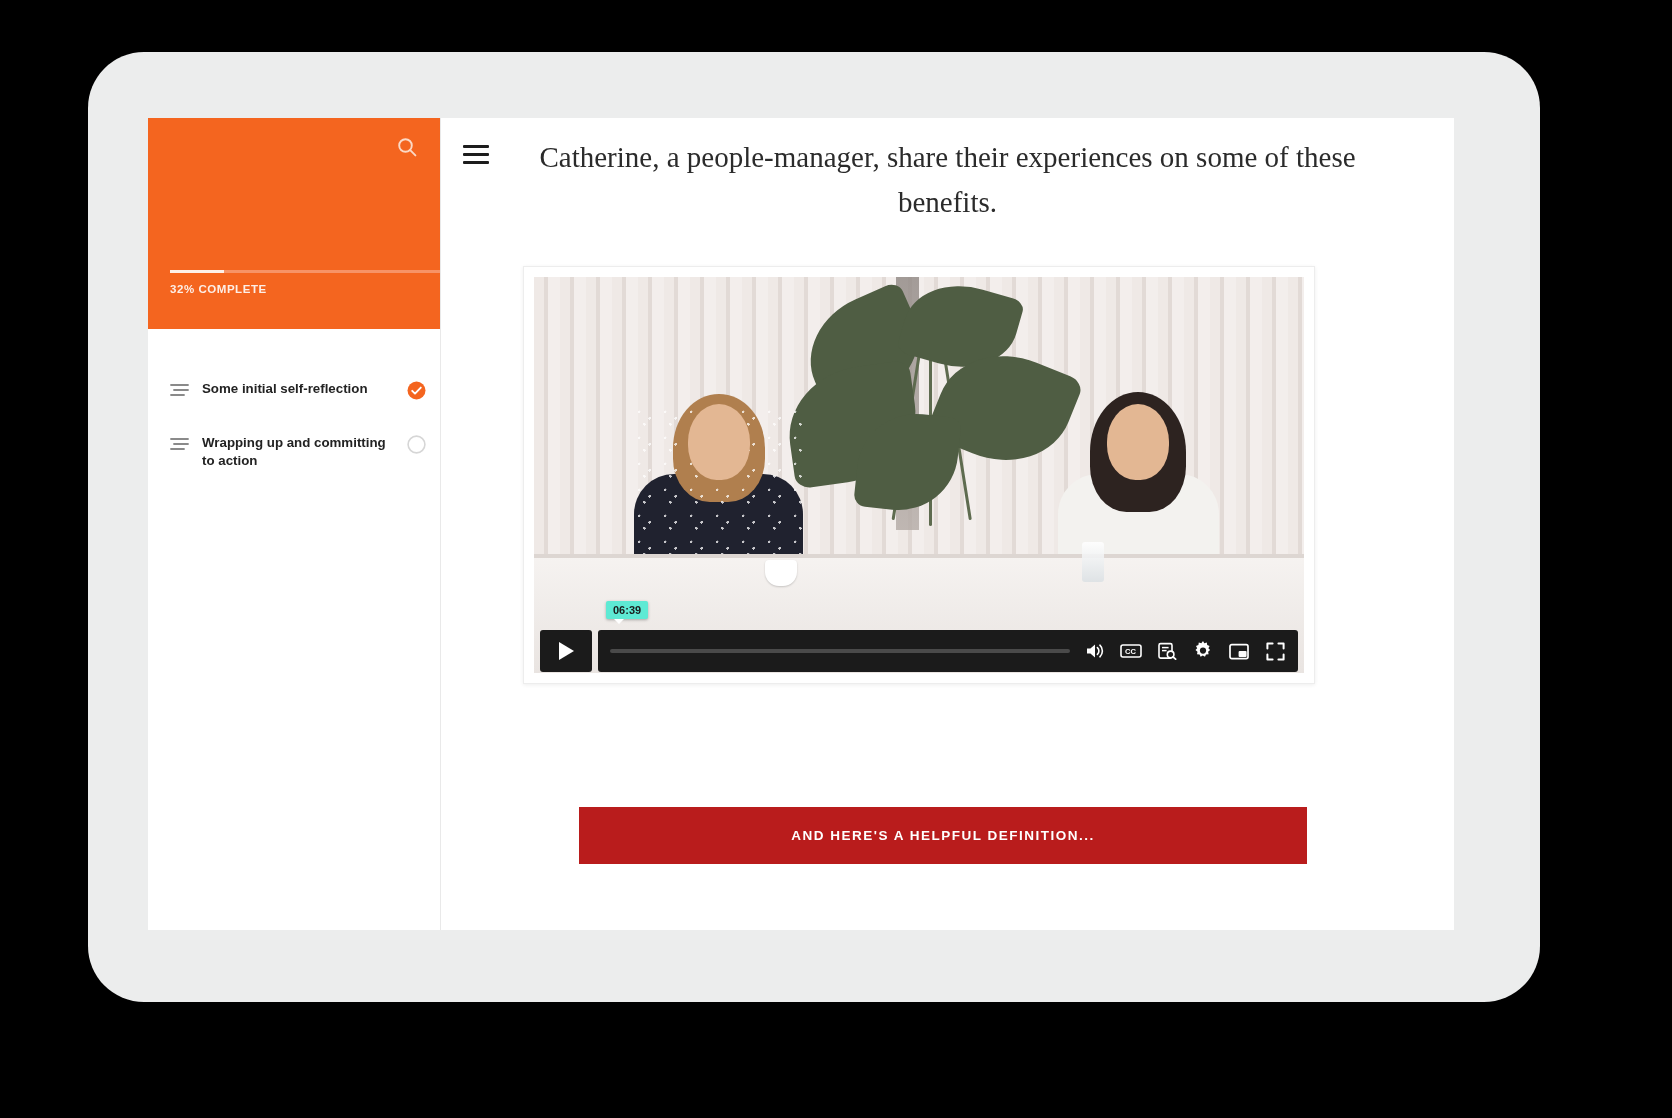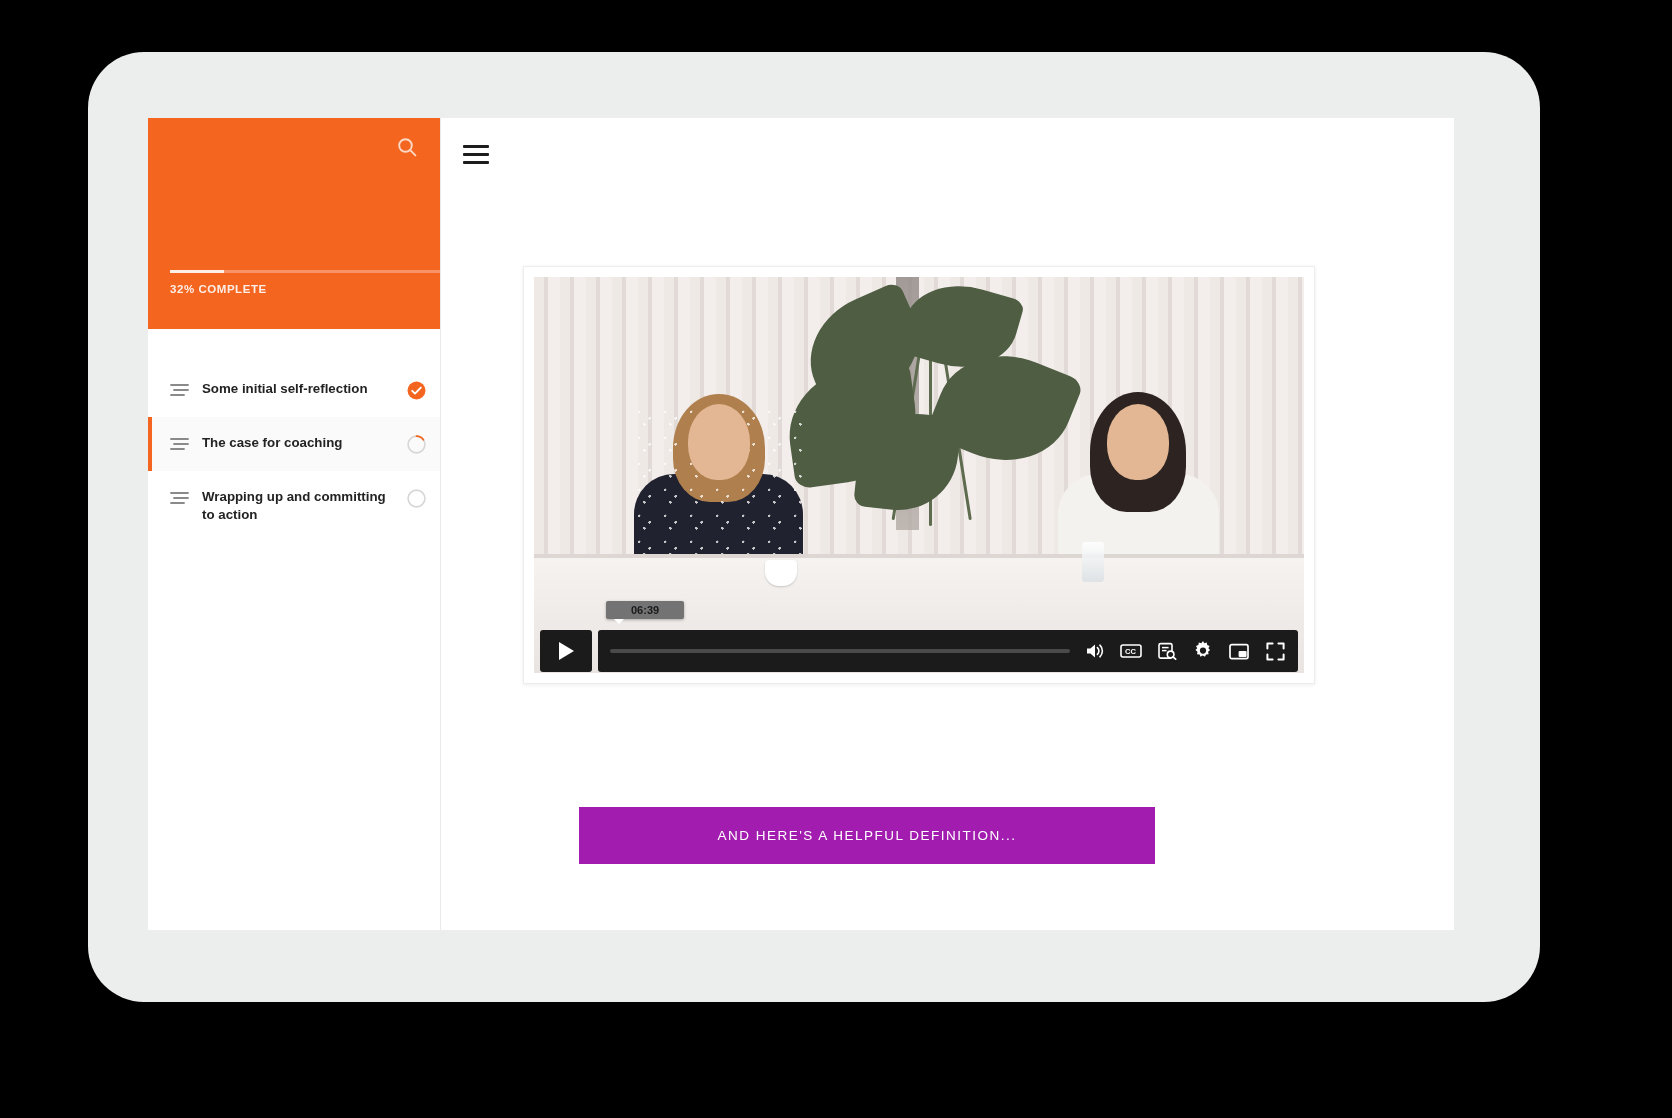--- a/index.html
+++ b/index.html
@@ -126,36 +126,36 @@
     width:0;height:0;border-left:15px solid #fff;
     border-top:9px solid transparent;border-bottom:9px solid transparent;display:block;
   }
   .bar{
     flex:1;height:42px;background:#1b1b1b;border-radius:3px;position:relative;
     display:flex;align-items:center;padding:0 12px;box-sizing:border-box;gap:14px;
   }
   .scrub{flex:1;height:4px;background:#4a4a4a;border-radius:2px;position:relative;cursor:pointer;}
   .scrub-prog{position:absolute;left:0;top:0;bottom:0;width:0%;background:#f4651f;border-radius:2px;}
   .time-tip{
-    position:absolute;left:-4px;bottom:34px;background:#737373;color:#1b1b1b;
-    font-size:11px;font-weight:700;padding:3px 25px;border-radius:2px;
+    position:absolute;left:-4px;bottom:34px;background:#5eead4;color:#1b1b1b;
+    font-size:11px;font-weight:700;padding:3px 7px;border-radius:2px;
     box-shadow:0 1px 3px rgba(0,0,0,.3);white-space:nowrap;
   }
   .time-tip:after{content:"";position:absolute;left:8px;top:100%;
     border:5px solid transparent;border-top-color:#fff;}
   .cicon{width:22px;height:22px;flex:0 0 22px;cursor:pointer;display:flex;
     align-items:center;justify-content:center;}
   .cicon svg{display:block;}
 
   
   .cta{
-    position:absolute;left:138px;top:689px;width:576px;height:57px;
-    background:#a21caf;color:#fff;border:0;cursor:pointer;
+    position:absolute;left:138px;top:689px;width:728px;height:57px;
+    background:#b91c1c;color:#fff;border:0;cursor:pointer;
     font-family:"Liberation Sans",sans-serif;
-    font-size:13.5px;font-weight:400;letter-spacing:1.5px;
+    font-size:13.5px;font-weight:700;letter-spacing:1.5px;
   }
 </style>
 </head>
 <body>
 
 <div class="stage">
   <div class="tablet">
     <div class="screen">
 
       <aside class="sidebar">
@@ -187,36 +187,20 @@
                 </svg>
               </span>
               <span class="lesson-label">Some initial self-reflection</span>
               <span class="status">
                 <svg width="19" height="19" viewBox="0 0 19 19">
                   <circle cx="9.5" cy="9.5" r="9" fill="#f4651f"></circle>
                   <path d="M5.2 9.8l2.8 2.8 5.8-6" fill="none" stroke="#fff" stroke-width="1.9" stroke-linecap="round" stroke-linejoin="round"></path>
                 </svg>
               </span>
             </div>
-            <div class="lesson active">
-              <span class="lines-icon">
-                <svg width="20" height="14" viewBox="0 0 20 14">
-                  <line x1="1" y1="2" x2="18" y2="2" stroke="#8a8a8a" stroke-width="1.8" stroke-linecap="round"></line>
-                  <line x1="4" y1="7" x2="18" y2="7" stroke="#8a8a8a" stroke-width="1.8" stroke-linecap="round"></line>
-                  <line x1="1" y1="12" x2="14" y2="12" stroke="#8a8a8a" stroke-width="1.8" stroke-linecap="round"></line>
-                </svg>
-              </span>
-              <span class="lesson-label">The case for coaching</span>
-              <span class="status">
-                <svg width="19" height="19" viewBox="0 0 19 19">
-                  <circle cx="9.5" cy="9.5" r="8.4" fill="none" stroke="#d6d6d6" stroke-width="1.6"></circle>
-                  <path d="M9.5 1.1a8.4 8.4 0 016.9 3.6" fill="none" stroke="#f4651f" stroke-width="1.8" stroke-linecap="round"></path>
-                </svg>
-              </span>
-            </div>
             <div class="lesson">
               <span class="lines-icon">
                 <svg width="20" height="14" viewBox="0 0 20 14">
                   <line x1="1" y1="2" x2="18" y2="2" stroke="#8a8a8a" stroke-width="1.8" stroke-linecap="round"></line>
                   <line x1="4" y1="7" x2="18" y2="7" stroke="#8a8a8a" stroke-width="1.8" stroke-linecap="round"></line>
                   <line x1="1" y1="12" x2="14" y2="12" stroke="#8a8a8a" stroke-width="1.8" stroke-linecap="round"></line>
                 </svg>
               </span>
               <span class="lesson-label">Wrapping up and committing to action</span>
               <span class="status">
@@ -229,20 +213,21 @@
       </aside>
 
       <main class="main">
 
         <div class="hamburger">
           <span></span>
           <span></span>
           <span></span>
         </div>
 
+        <p class="lead">Catherine, a people-manager, share their experiences on some of these benefits.</p>
 
         <div class="video-card">
           <div class="video">
 
             <div class="scene">
               <div class="wall-dark"></div>
 
               <div class="plant">
                 <div class="stalk" style="left:48%;top:10%;height:88%;"></div>
                 <div class="stalk" style="left:40%;top:26%;height:70%;transform:rotate(9deg);"></div>

